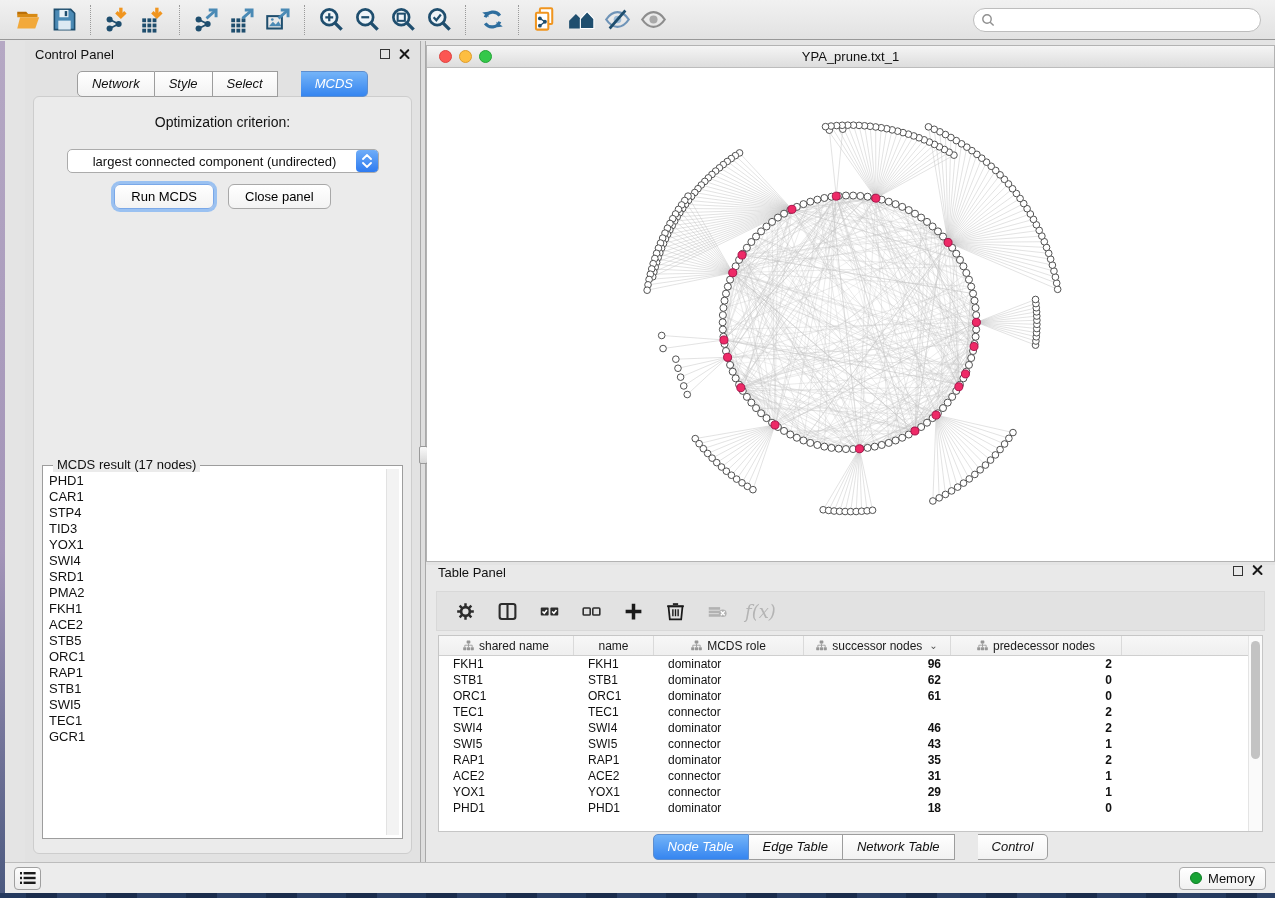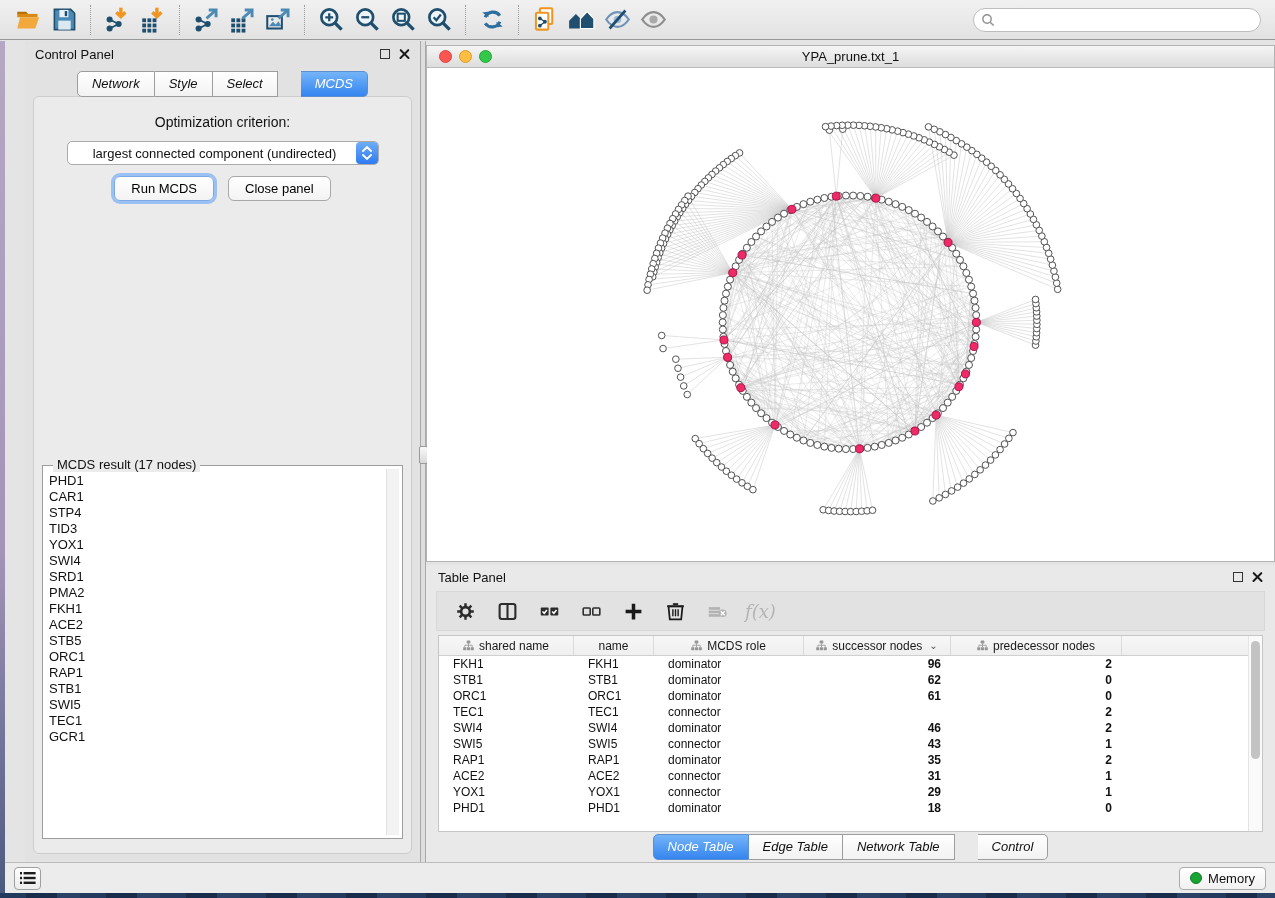--- a/index.html
+++ b/index.html
@@ -42,21 +42,21 @@
   .cp-tabs { height:30px; display:flex; justify-content:center; align-items:flex-end; position:relative; z-index:2; }
   .tab { font-size:13px; padding:4px 14px 5px; background:linear-gradient(#ffffff,#f2f2f2);
     border:1px solid #9d9d9d; border-left:none; color:#111;font-style:italic; }
   .tab:first-child { border-left:1px solid #9d9d9d; border-radius:5px 0 0 5px; }
   .tab:last-child { border-radius:0 5px 5px 0;margin-left:23px; }
   .tab.sel { background:linear-gradient(#74b4f8,#3585f0); color:#fff; border-color:#5d8ecf; }
 
   .cp-content { flex:1; margin:0 8px 8px; margin-top:-1px; background:#ebebeb;
     border:1px solid #cdcdcd; border-radius:6px; position:relative; padding-top:17px; }
   .opt-label { text-align:center; font-size:14px; }
-  .combo { width:312px; height:24px; margin:11px auto 0; background:#fff; border:1px solid #ababab;
+  .combo { width:312px; height:24px; margin:19px auto 0; background:#fff; border:1px solid #ababab;
     border-radius:5px; display:flex; align-items:center; font-size:13px; position:relative; }
   .combo-text { flex:1; text-align:center; padding-left:6px; white-space:nowrap; overflow:hidden; }
   .combo-step { width:22px; height:22px; margin-right:0px; border-radius:4px;
     background:linear-gradient(#6fadf8,#2e7bf0); display:flex; flex-direction:column;
     align-items:center; justify-content:center; gap:2px; }
   .combo-step svg { width:10px; height:6px; }
   .btn-row { display:flex; justify-content:center; gap:14px; margin-top:11px; }
   .pbtn { font-size:13px; padding:4px 16px; background:linear-gradient(#ffffff,#f3f3f3);
     border:1px solid #a8a8a8; border-radius:6px; }
   .pbtn.focus { box-shadow:0 0 0 3px rgba(110,170,245,.65); border-color:#7aa8e8; }
@@ -85,21 +85,21 @@
   .light.red { background:#fc5652; border:1px solid #dd4340; }
   .light.yellow { background:#fdbe41; border:1px solid #de9c2c; }
   .light.green { background:#34c84a; border:1px solid #24a436; }
   .nw-canvas { flex:1; position:relative; background:#fff; }
   .nw-canvas svg { position:absolute; inset:0; }
 
   .h-split { height:3px; }
 
   
   .table-panel { flex:1; display:flex; flex-direction:column; background:#e9e9e9; }
-  .tp-header { height:24px; display:flex; align-items:center; padding:0 12px; font-size:13px; }
+  .tp-header { height:24px; display:flex; align-items:flex-start; padding:0 12px; font-size:13px; }
   .tp-toolbar { height:40px; margin:2px 10px 0; background:#e2e2e2; border:1px solid #d8d8d8;
     display:flex; align-items:center; gap:10px; padding:0 12px; }
   .tp-tbtn { width:32px; height:32px; border:none; background:transparent; display:flex; align-items:center; justify-content:center; }
   .tp-tbtn svg { width:21px; height:21px; }
   .fx-label { font-family:"DejaVu Serif", serif; font-style:italic; font-size:18px; color:#b4b4b4; padding-left:2px; }
 
   .tp-tablewrap { flex:1; margin:4px 12px 0; background:#fff; border:1px solid #c6c6c6; position:relative; overflow:hidden; }
   .thead { display:flex; height:20px; background:linear-gradient(#f7f7f7,#efefef); border-bottom:1px solid #cfcfcf; }
   .th { display:flex; align-items:center; justify-content:center; gap:5px; font-size:12px;
     border-right:1px solid #dadada; color:#1a1a1a; }

